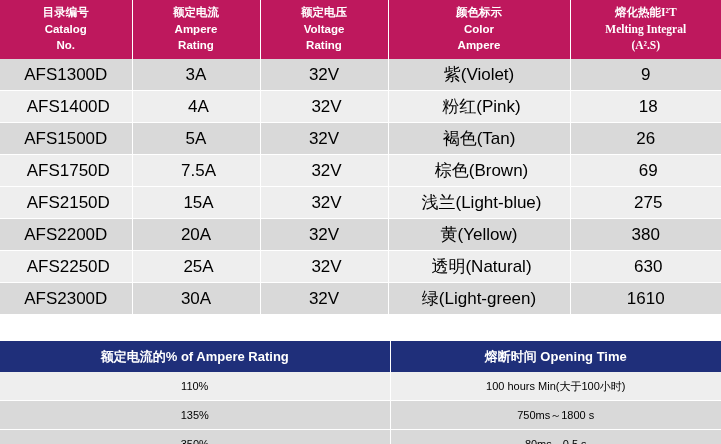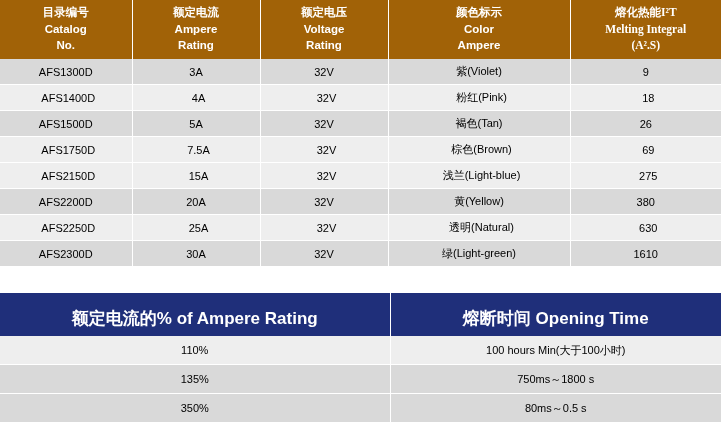--- a/index.html
+++ b/index.html
@@ -20,35 +20,35 @@
     height: 444px;
     position: relative;
   }
 
   table.spec {
     border-collapse: collapse;
     width: 721px;
     table-layout: fixed;
   }
   table.spec th {
-    background: #a16207;
+    background: #be185d;
     color: #ffffff;
     font-weight: bold;
     font-size: 11.5px;
     line-height: 1.45;
     padding: 4px 2px 5px 2px;
     border-right: 1px solid #ffffff;
     vertical-align: middle;
     text-align: center;
   }
   table.spec th:last-child { border-right: none; font-family: Liberation Serif, serif; }
 
   table.spec td {
     text-align: center;
-    font-size: 11px;
+    font-size: 17px;
     padding: 4px 2px;
     height: 17px;
     border-right: 1px solid #ffffff;
     border-bottom: 1px solid #ffffff;
     color: #000000;
   }
   table.spec td:last-child { border-right: none; }
 
   tr.row-odd td { background: #d9d9d9; }
   tr.row-even td { background: #eeeeee; padding-left: 7px; }
@@ -67,22 +67,22 @@
   table.rating {
     border-collapse: collapse;
     width: 721px;
     table-layout: fixed;
     margin-top: 0;
   }
   table.rating th {
     background: #1f2f7a;
     color: #ffffff;
     font-weight: bold;
-    font-size: 17px;
-    padding: 14px 2px 6px 2px;
+    font-size: 13px;
+    padding: 7px 2px 6px 2px;
     text-align: center;
     border-right: 1px solid #ffffff;
   }
   table.rating th:last-child { border-right: none; }
   table.rating td {
     text-align: center;
     font-size: 11px;
     padding: 5px 2px;
     height: 18px;
     border-right: 1px solid #ffffff;

